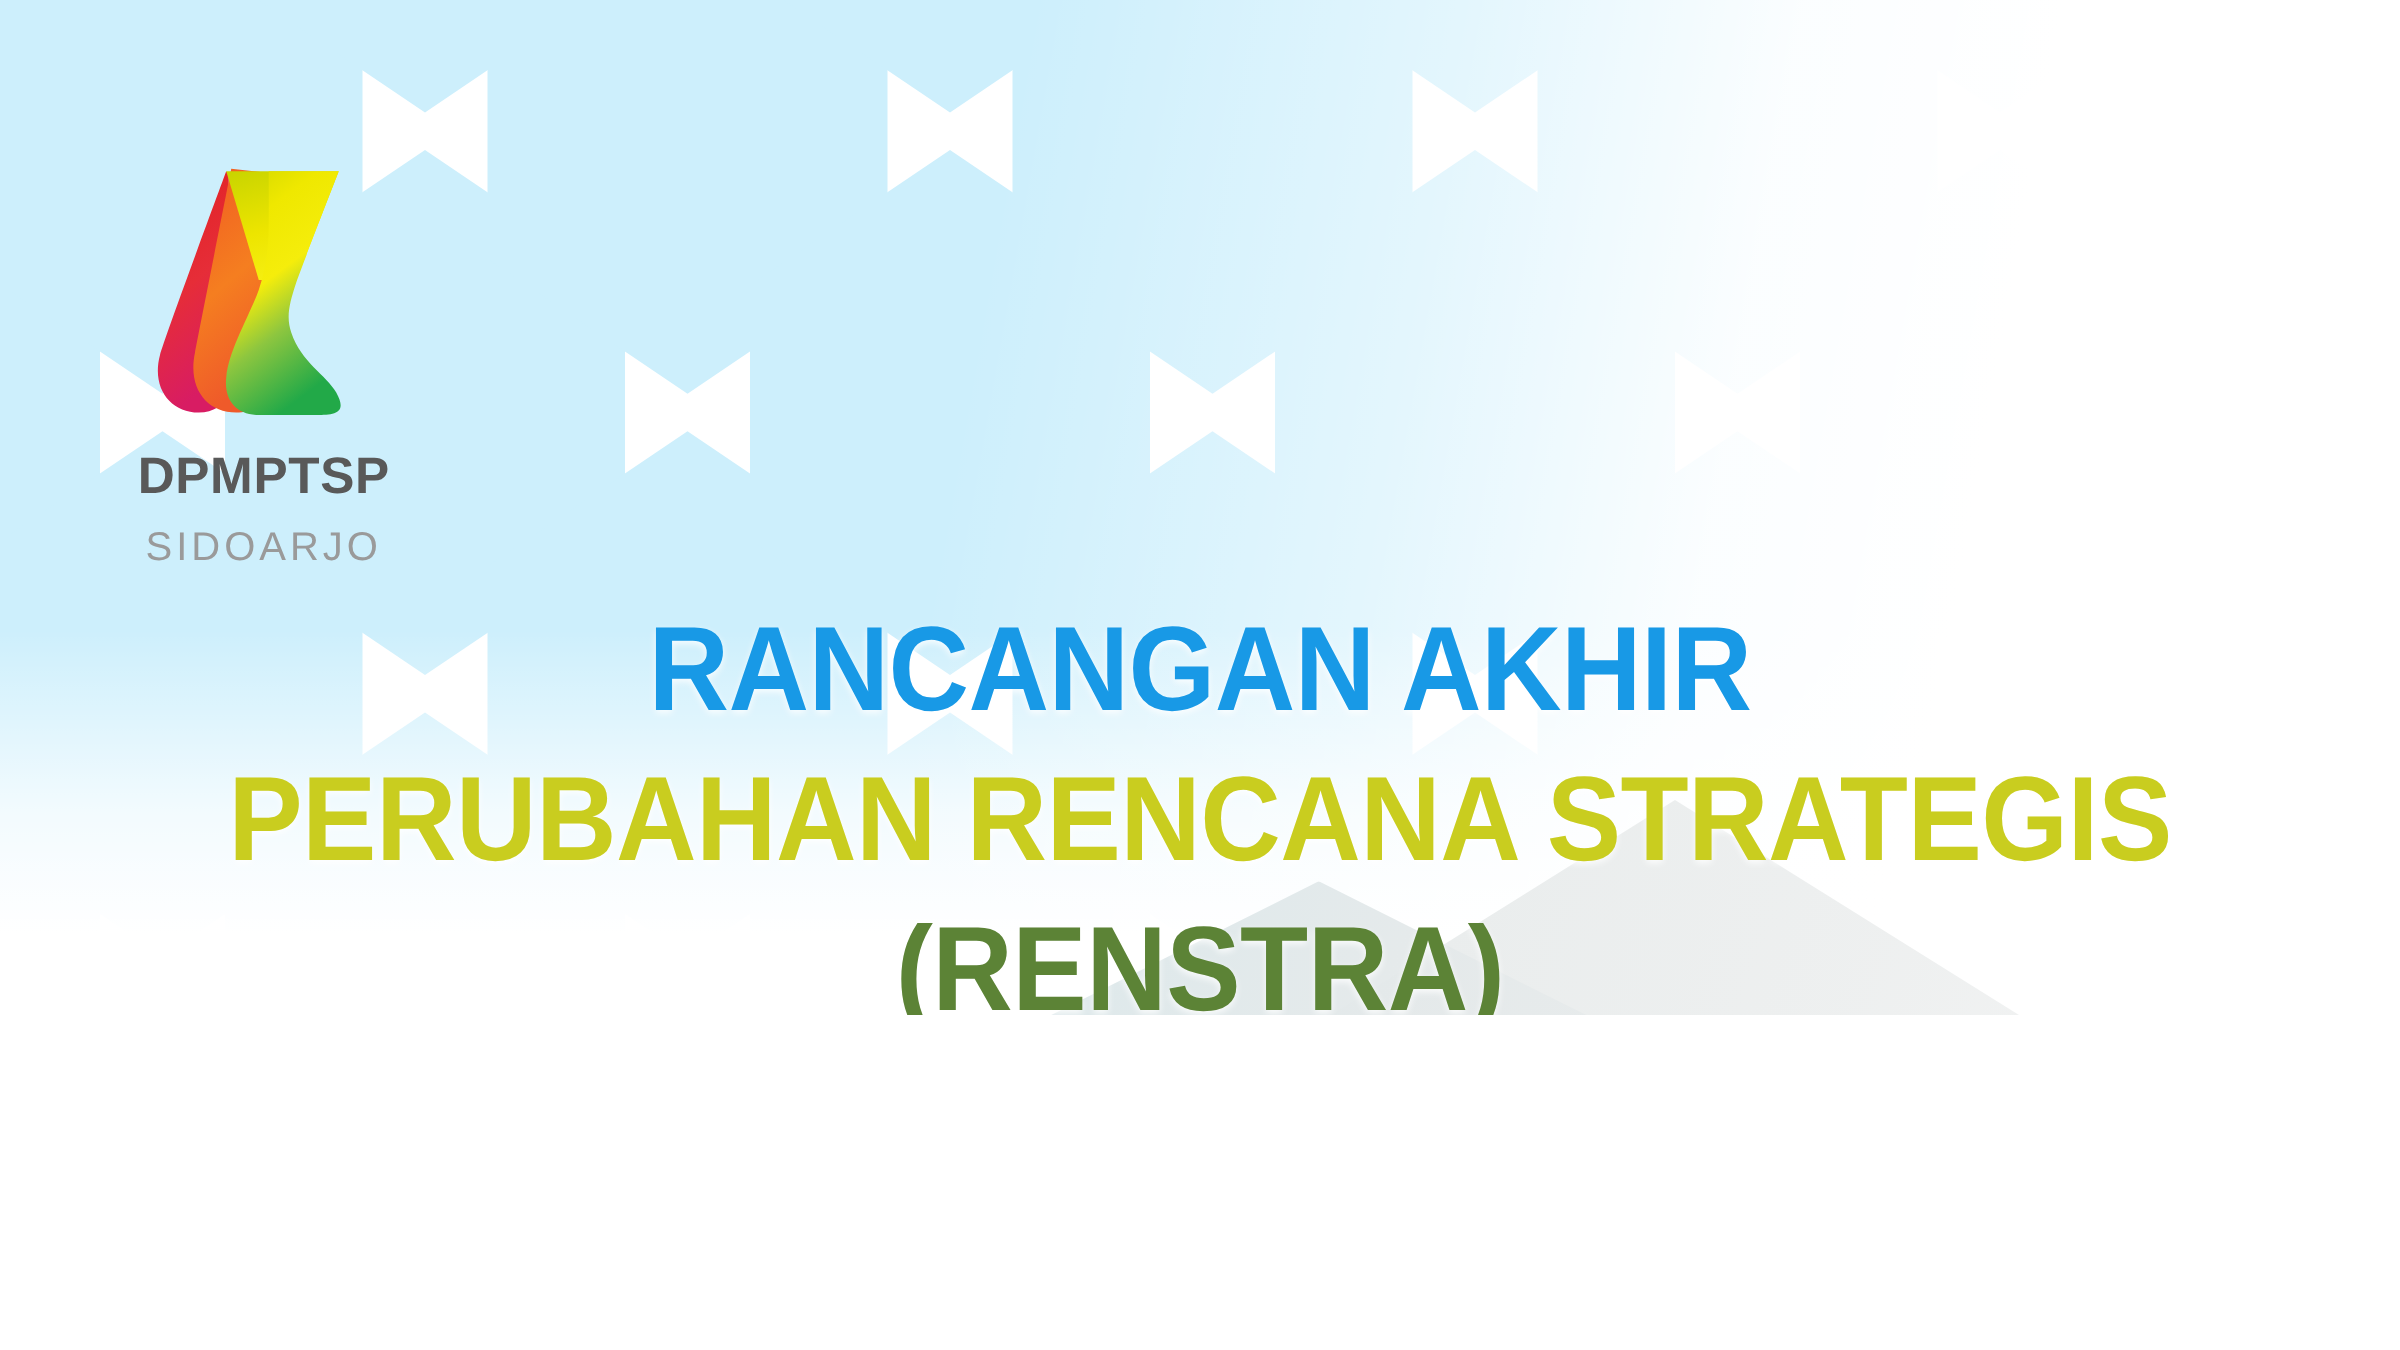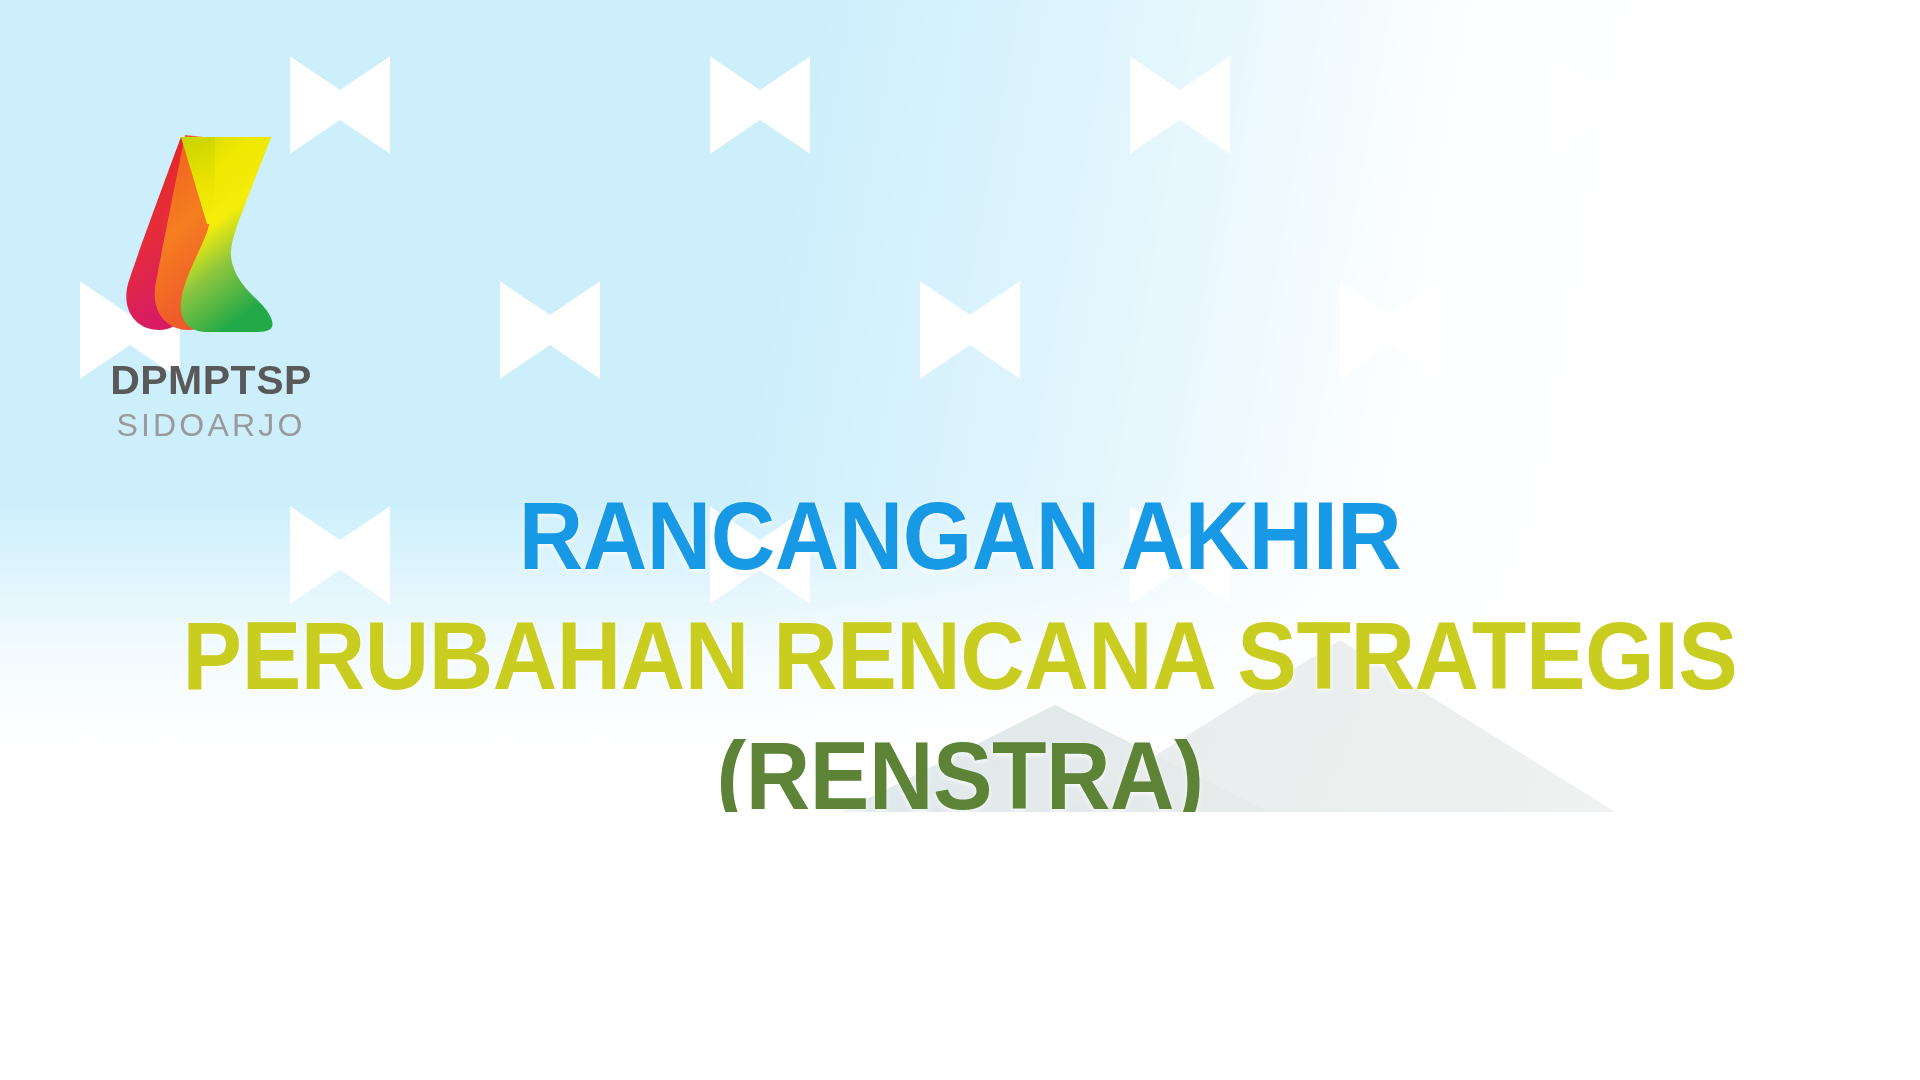--- a/index.html
+++ b/index.html
@@ -109,21 +109,21 @@
     letter-spacing:.5px;
     color:#595959;
     line-height:1.02;
   }
   #logo-sub {
     font-size:32px;
     font-weight:normal;
     letter-spacing:3.2px;
     color:#9a9a9a;
     line-height:1.1;
-    margin-top:6px;
+    margin-top:18px;
   }
 
   
   #headline {
     position:absolute;
     z-index:6;
     left:0;
     top:486px;
     width:1920px;
     text-align:center;

